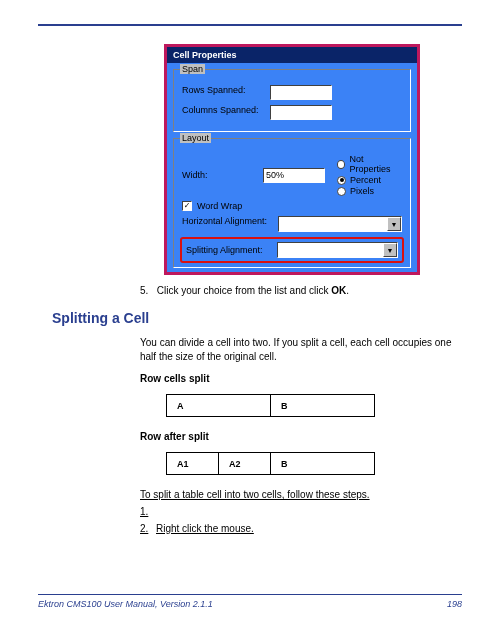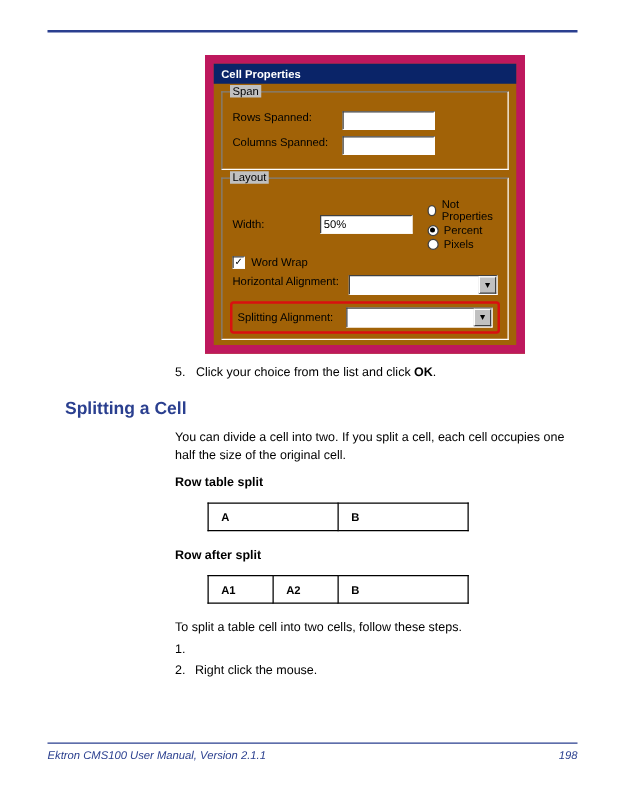--- a/index.html
+++ b/index.html
@@ -16,22 +16,22 @@
   .top-rule {
     border-top: 2px solid #2a3f8f;
     margin-bottom: 18px;
   }
   .dialog-wrap {
     margin-left: 126px;
     margin-bottom: 10px;
   }
   .dialog {
     width: 256px;
-    background: #a16207;
-    border: 7px solid #be185d;
+    background: #3b82f6;
+    border: 3px solid #be185d;
     font-size: 9px;
   }
   .titlebar {
     background: #0a2468;
     color: #fff;
     padding: 3px 6px;
     font-weight: bold;
   }
   .group {
     margin: 6px 6px 4px 6px;
@@ -48,21 +48,21 @@
     background: #c0c0c0;
     padding: 0 2px;
   }
   .field-row {
     display: flex;
     align-items: flex-start;
     margin: 5px 0;
   }
   .field-label { width: 88px; }
   .field-input {
-    width: 74px;
+    width: 62px;
     height: 15px;
     background: #fff;
     border-top: 1px solid #404040;
     border-left: 1px solid #404040;
     border-right: 1px solid #fff;
     border-bottom: 1px solid #fff;
     font-size: 9px;
     padding: 0 2px;
     line-height: 13px;
   }
@@ -175,21 +175,21 @@
     border: 1px solid #000;
     padding: 5px 10px;
     font-size: 9px;
     font-weight: bold;
     height: 22px;
   }
   .w-wide { width: 104px; }
   .w-half { width: 52px; }
 
   .steps-block { margin-left: 102px; font-size: 10px; }
-  .steps-block p { margin-bottom: 6px; }
+  .steps-block p { margin-bottom: 6px; text-decoration: underline; }
   .step-item { display: flex; }
   .step-item .num { width: 16px; }
 
   .footer {
     position: absolute;
     bottom: 24px;
     left: 38px;
     right: 38px;
     border-top: 1.5px solid #2a3f8f;
     padding-top: 4px;
@@ -269,21 +269,21 @@
 
 <div class="step-line">
   <span class="step-num">5.</span>
   <span>Click your choice from the list and click </span><span class="bold">OK</span><span>.</span>
 </div>
 
 <div class="heading">Splitting a Cell</div>
 
 <div class="body-text">You can divide a cell into two. If you split a cell, each cell occupies one half the size of the original cell.</div>
 
-<div class="sub-bold">Row table split</div>
+<div class="sub-bold">Row cells split</div>
 
 <table class="demo-table">
   <tbody>
       <tr>
     <td class="w-wide">A</td>
     <td class="w-wide">B</td>
   </tr>
 </tbody>
   </table>
 

